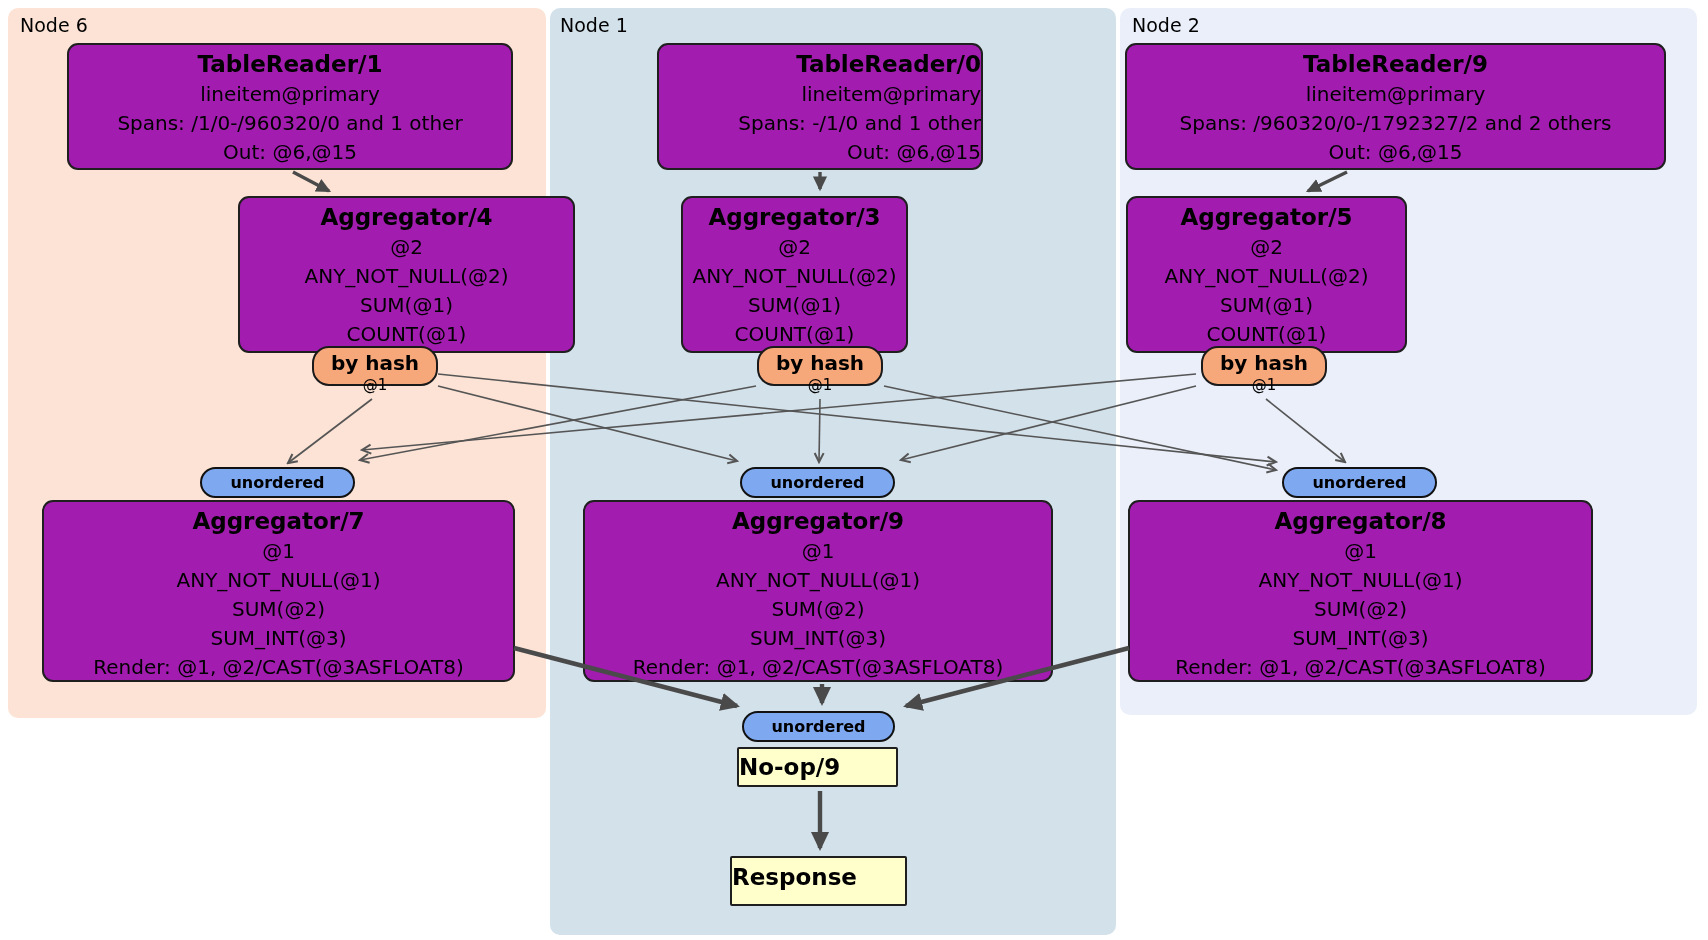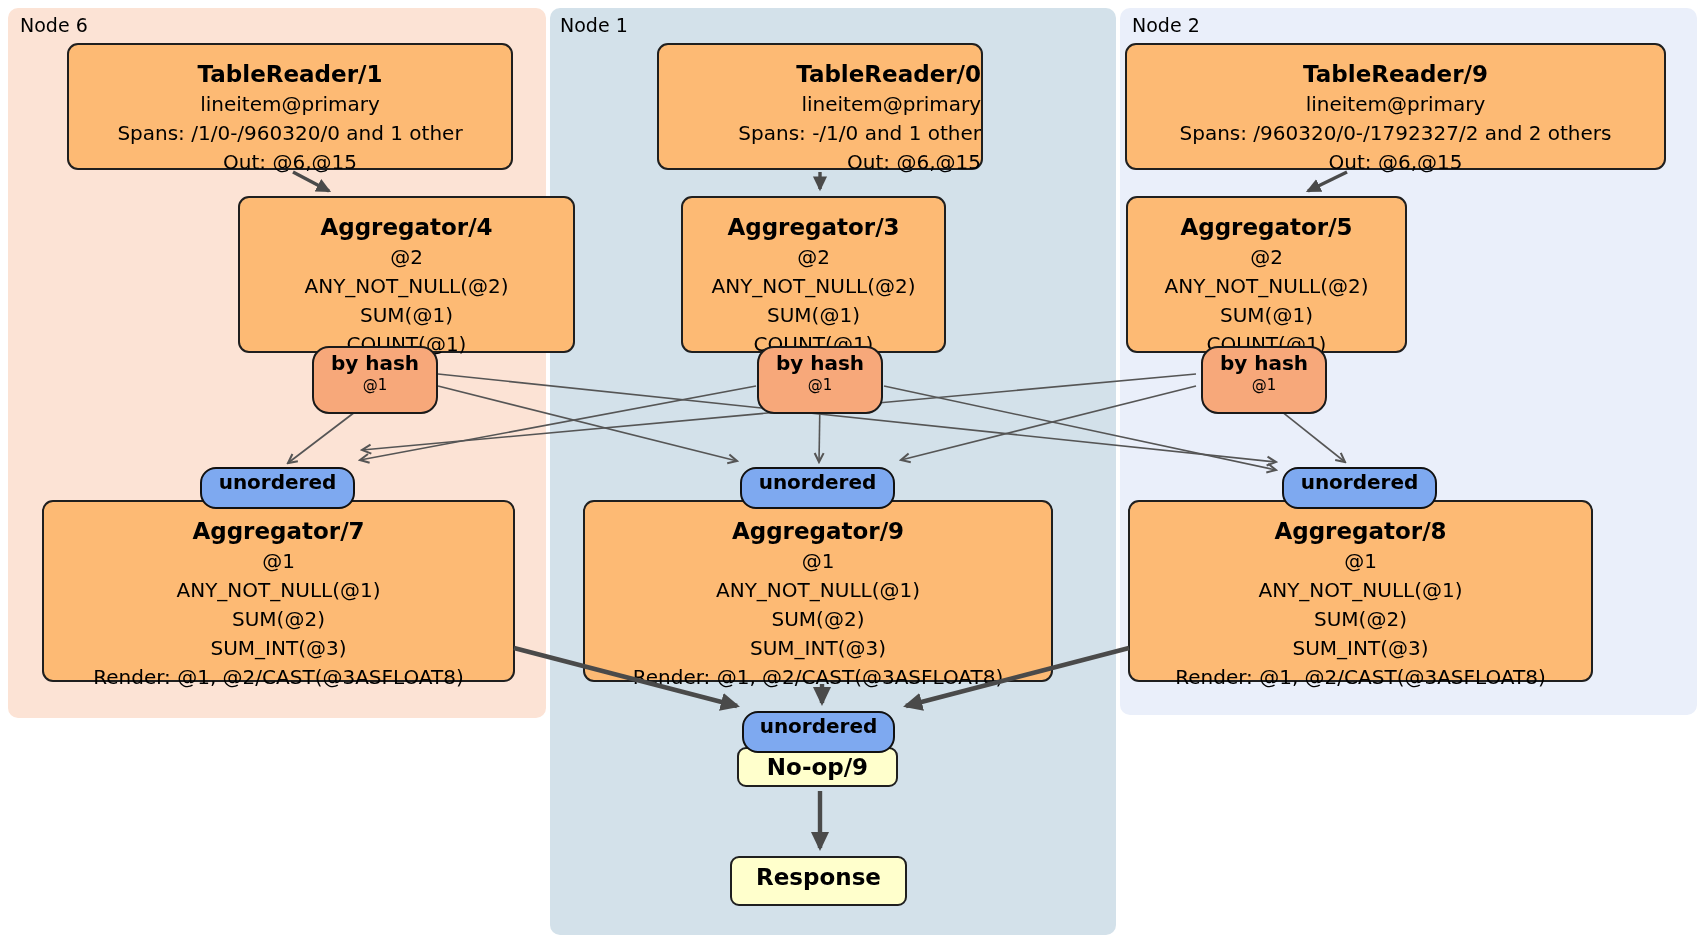--- a/index.html
+++ b/index.html
@@ -12,43 +12,43 @@
   #region-node1{left:550px;top:8px;width:566px;height:927px;background:#d3e1ea;}
   #region-node2{left:1120px;top:8px;width:577px;height:707px;background:#eaeffa;}
   .region-label{position:absolute;font-size:19px;line-height:22px;z-index:2;}
   #label-node3{left:20px;top:14px;}
   #label-node1{left:560px;top:14px;}
   #label-node2{left:1132px;top:14px;}
 
   svg#edges{position:absolute;left:0;top:0;z-index:8;}
 
   .pbox{
-    position:absolute;background:#fdba74;border:2px solid #1f1f1f;border-radius:11px;
-    box-sizing:border-box;text-align:center;z-index:5;padding-top:14px;
+    position:absolute;background:#a21caf;border:2px solid #1f1f1f;border-radius:11px;
+    box-sizing:border-box;text-align:center;z-index:5;padding-top:4px;
   }
   .ptitle{font-weight:bold;font-size:23px;line-height:31px;white-space:nowrap;}
   .pline{font-size:20px;line-height:29px;white-space:nowrap;}
 
   .tbox{
-    position:absolute;background:#ffffcc;border:2px solid #1f1f1f;border-radius:9px;
-    box-sizing:border-box;text-align:center;z-index:9;
+    position:absolute;background:#ffffcc;border:2px solid #1f1f1f;border-radius:2px;
+    box-sizing:border-box;text-align:left;z-index:9;
   }
   .tbox .ptitle{line-height:36px;}
 
   .pill-hash{
-    position:absolute;width:126px;height:68px;background:#f7a87a;border:2px solid #1a1a1a;
+    position:absolute;width:126px;height:40px;background:#f7a87a;border:2px solid #1a1a1a;
     border-radius:17px;box-sizing:border-box;text-align:center;z-index:10;
   }
   .hash-label{font-weight:bold;font-size:20px;line-height:25px;margin-top:3px;}
   .hash-key{font-size:15px;line-height:18px;}
 
   .pill-un{
-    position:absolute;width:155px;height:42px;background:#7ea9f0;border:2px solid #111;
+    position:absolute;width:155px;height:31px;background:#7ea9f0;border:2px solid #111;
     border-radius:16px;box-sizing:border-box;text-align:center;font-weight:bold;
-    font-size:20px;line-height:27px;z-index:10;white-space:nowrap;
+    font-size:16px;line-height:27px;z-index:10;white-space:nowrap;
   }
 </style>
 </head>
 <body>
 
 <div id="stage">
 
   <div class="region" id="region-node3"></div>
   <div class="region" id="region-node1"></div>
   <div class="region" id="region-node2"></div>
@@ -108,21 +108,21 @@
     <div class="pline">Out: @6,@15</div>
   </div>
 
   <div class="pbox" style="left:238px;top:196px;width:337px;height:157px;">
     <div class="ptitle">Aggregator/4</div>
     <div class="pline">@2</div>
     <div class="pline">ANY_NOT_NULL(@2)</div>
     <div class="pline">SUM(@1)</div>
     <div class="pline">COUNT(@1)</div>
   </div>
-  <div class="pbox" style="left:681px;top:196px;width:265px;height:157px;">
+  <div class="pbox" style="left:681px;top:196px;width:227px;height:157px;">
     <div class="ptitle">Aggregator/3</div>
     <div class="pline">@2</div>
     <div class="pline">ANY_NOT_NULL(@2)</div>
     <div class="pline">SUM(@1)</div>
     <div class="pline">COUNT(@1)</div>
   </div>
   <div class="pbox" style="left:1126px;top:196px;width:281px;height:157px;">
     <div class="ptitle">Aggregator/5</div>
     <div class="pline">@2</div>
     <div class="pline">ANY_NOT_NULL(@2)</div>

